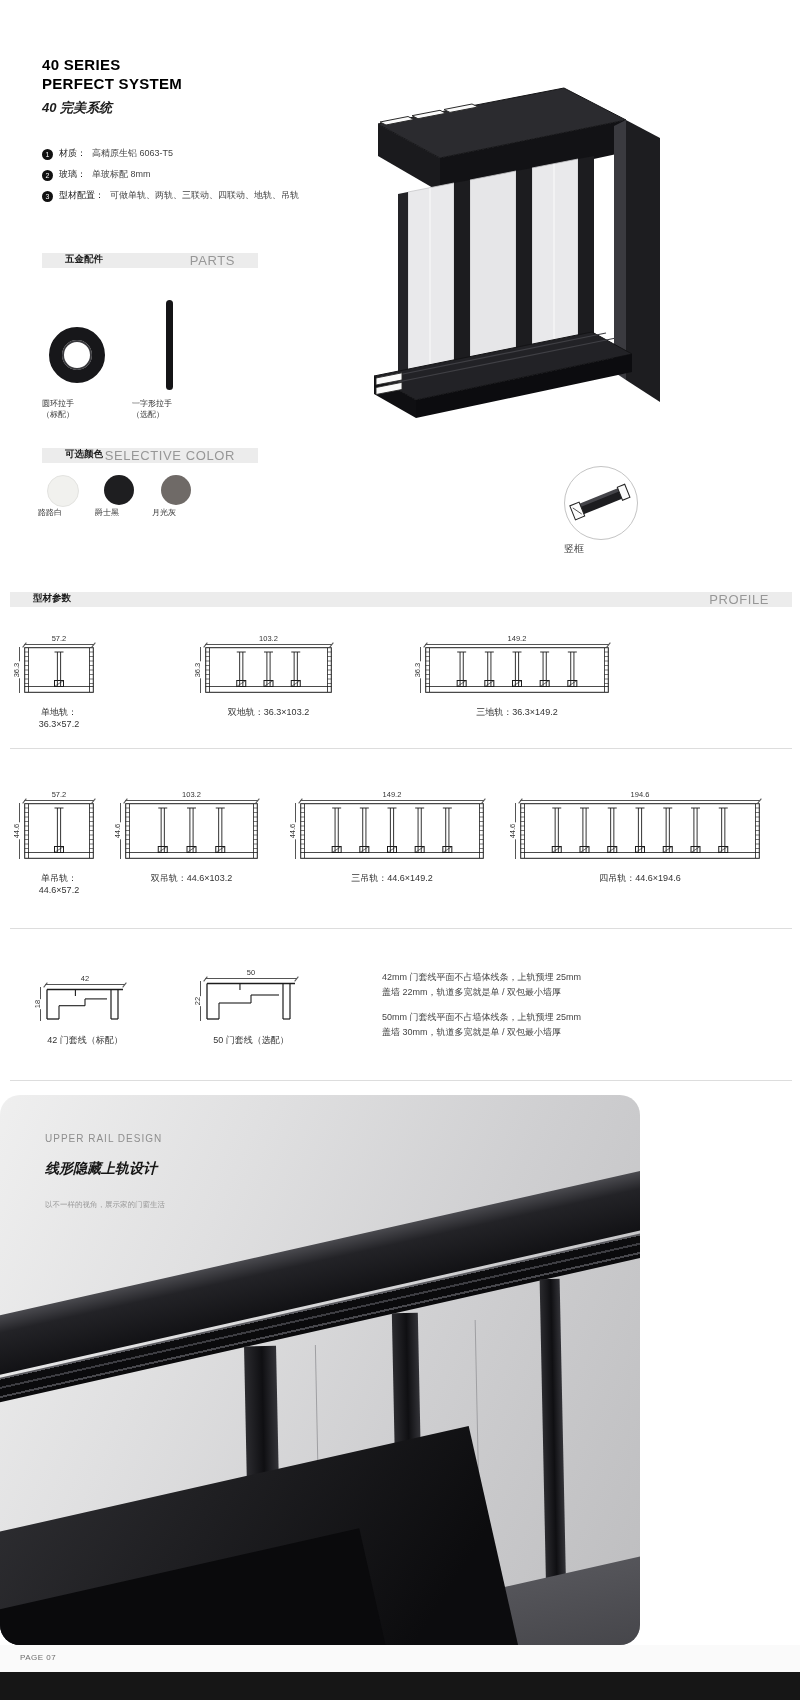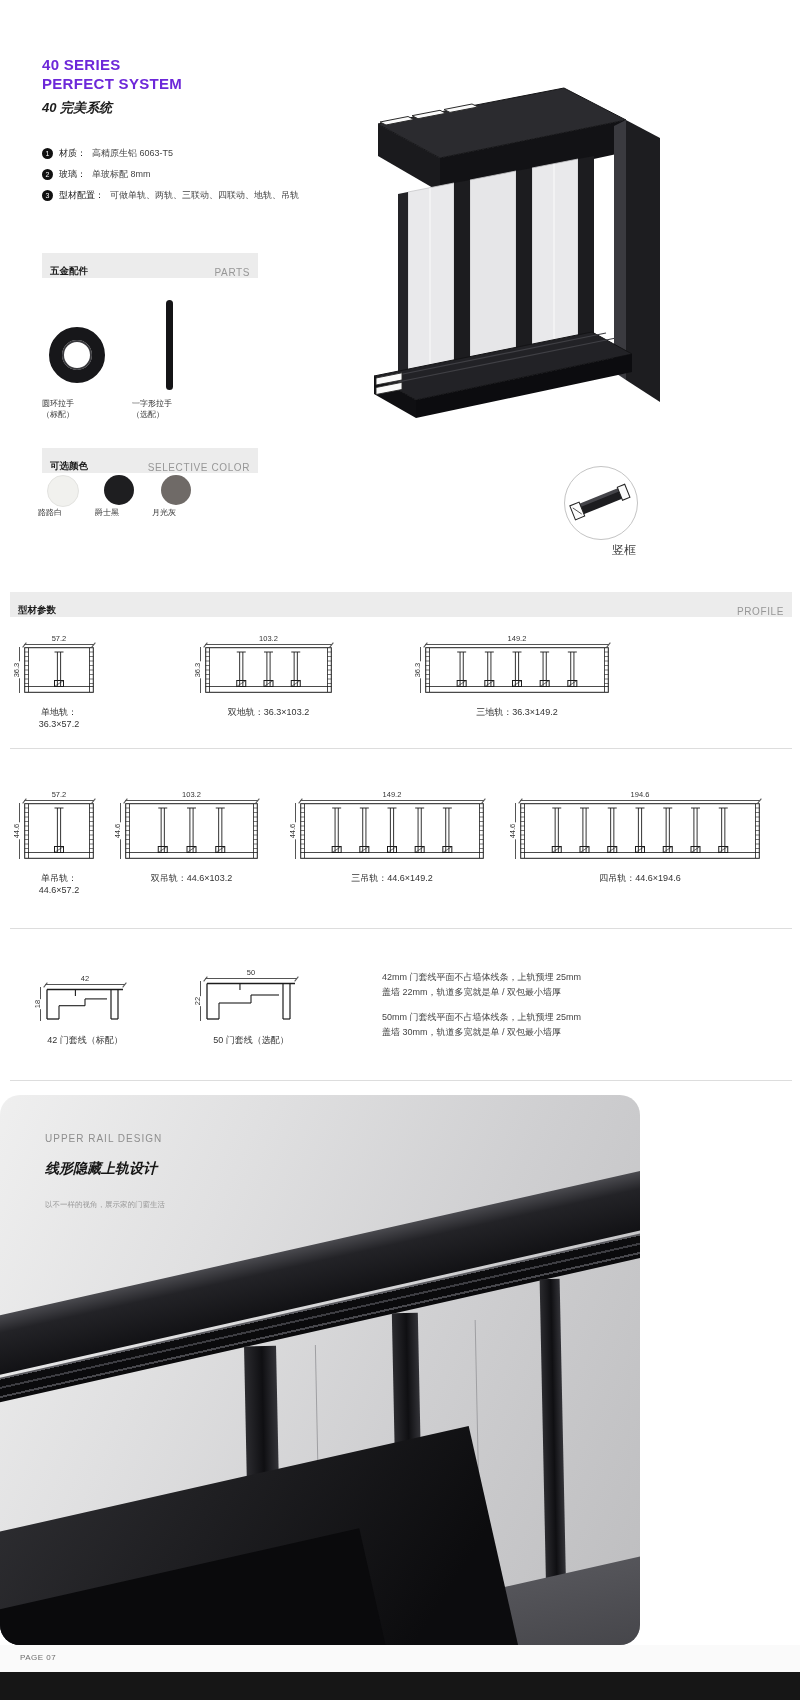--- a/index.html
+++ b/index.html
@@ -1,34 +1,34 @@
 <!DOCTYPE html>
 <html><head>
 <meta charset="utf-8">
 <style>
   html,body{margin:0;padding:0;background:#fff;}
   #page{position:relative;width:800px;height:1700px;background:#fff;overflow:hidden;
         font-family:"Liberation Sans","DejaVu Sans",sans-serif;color:#222;}
   .abs{position:absolute;}
 
   
-  .title-en{font-size:15px;font-weight:600;letter-spacing:.3px;color:#6d28d9;line-height:19px;}
+  .title-en{font-size:15px;font-weight:600;letter-spacing:.3px;color:#000000;line-height:19px;}
   .title-cn{font-size:13px;font-weight:700;color:#1c1c1c;margin-top:6px;font-style:italic;}
 
-  .spec-row{display:flex;align-items:center;gap:6px;margin-bottom:8px;}
+  .spec-row{display:flex;align-items:flex-end;gap:6px;margin-bottom:8px;}
   .badge{display:inline-flex;width:11px;height:11px;border-radius:50%;background:#111;color:#fff;
          font-size:7px;align-items:center;justify-content:center;flex:0 0 11px;}
   .spec-label{font-size:9px;color:#222;}
   .spec-value{font-size:9px;color:#444;}
 
   
-  .secbar{display:flex;justify-content:space-between;align-items:flex-end;background:#ececec;
-          height:25px;padding:0 8px;box-sizing:border-box;}
+  .secbar{display:flex;justify-content:space-between;align-items:flex-start;background:#ececec;
+          height:15px;padding:0 23px;box-sizing:border-box;}
   .secbar .t{font-size:9.5px;font-weight:700;color:#1a1a1a;}
-  .secbar .g{font-size:10px;color:#979797;letter-spacing:.6px;}
+  .secbar .g{font-size:13px;color:#979797;letter-spacing:.6px;}
 
   
   .ring{width:56px;height:56px;border-radius:50%;border:13px solid #17171a;box-sizing:border-box;
         box-shadow:inset 0 0 0 2px #3a3a3e;}
   .barhandle{width:7px;height:90px;border-radius:4px;background:#141416;}
   .cap{font-size:8px;color:#333;text-align:left;line-height:11px;}
 
   
   .swatch{width:30px;height:30px;border-radius:50%;}
 
@@ -144,21 +144,21 @@
     <svg width="70" height="70" viewBox="0 0 70 70">
       <g transform="rotate(-22 35 35)">
         <rect x="8" y="30" width="54" height="9" fill="#1d1d20"></rect>
         <rect x="8" y="27.5" width="54" height="3.5" fill="#45454a"></rect>
         <rect x="5" y="26" width="10" height="15" fill="#fbfbfb" stroke="#222" stroke-width="1"></rect>
         <line x1="7" y1="29" x2="13" y2="38" stroke="#222" stroke-width="0.7"></line>
         <rect x="56" y="26.5" width="8" height="14" fill="#fbfbfb" stroke="#222" stroke-width="1"></rect>
       </g>
     </svg>
   </div>
-  <div class="abs" style="left:564px;top:542px;width:72px;text-align:right;font-size:12px;color:#444">竖框</div>
+  <div class="abs" style="left:564px;top:542px;width:72px;text-align:left;font-size:10px;color:#444">竖框</div>
 
   <div class="abs secbar" style="left:42px;top:253px;width:216px">
     <span class="t">五金配件</span>
     <span class="g">PARTS</span>
   </div>
   <div class="abs ring" style="left:49px;top:327px"></div>
   <div class="abs barhandle" style="left:166px;top:300px"></div>
   <div class="abs cap" style="left:42px;top:398px;width:76px">
     <div>圆环拉手</div>
     <div>（标配）</div>

